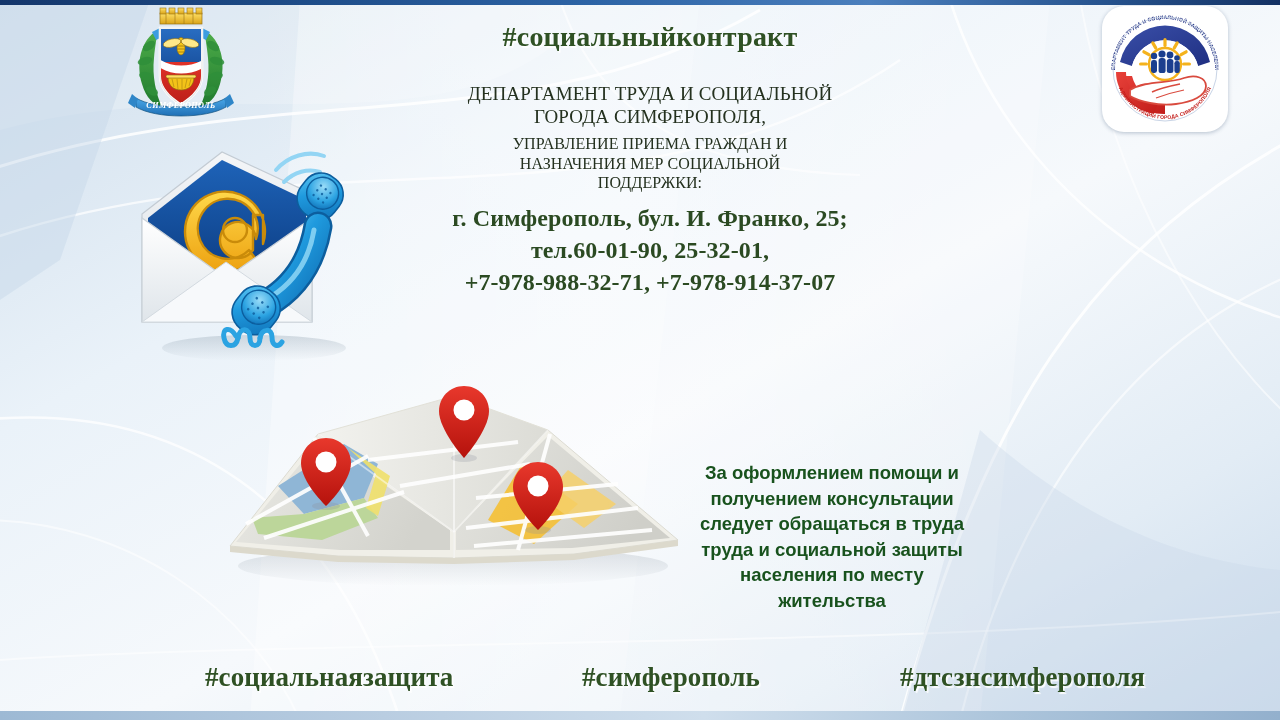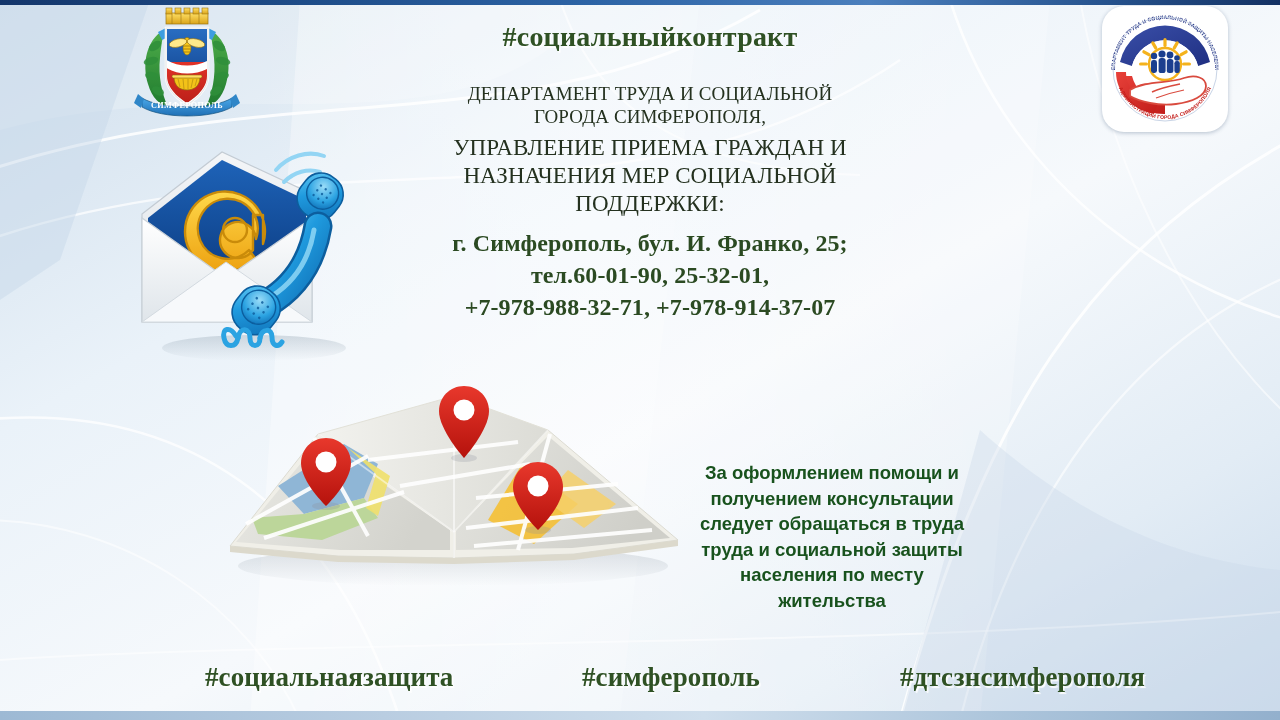--- a/index.html
+++ b/index.html
@@ -40,25 +40,26 @@
     position: absolute;
     bottom: 0; left: 0; right: 0;
     height: 9px;
     background: linear-gradient(90deg, #9db9d4 0%, #b9cde1 30%, #cfdeec 55%, #aac3da 80%, #93b0cd 100%);
     z-index: 6;
   }
 
   
   .coat-of-arms {
     position: absolute;
-    left: 128px;
+    left: 122px;
     top: 6px;
     width: 118px;
     height: 122px;
     z-index: 5;
+    font-style: italic;
   }
   .coat-of-arms svg { width: 100%; height: 100%; display: block; }
 
   
   .dept-logo {
     position: absolute;
     right: 52px;
     top: 6px;
     width: 126px;
     height: 126px;
@@ -97,21 +98,21 @@
     line-height: 1.2;
     color: #24311f;
     margin: 0;
     letter-spacing: .1px;
   }
   .org-title .ln { display: block; }
 
   .unit-title {
     font-family: "Liberation Serif", "DejaVu Serif", serif;
     font-weight: normal;
-    font-size: 23px;
+    font-size: 16px;
     line-height: 1.2;
     color: #24311f;
     margin: 6px 0 0 0;
     letter-spacing: .1px;
   }
   .unit-title .ln { display: block; }
 
   .contact-block {
     margin: 10px 0 0 0;
     font-family: "Liberation Serif", "DejaVu Serif", serif;

